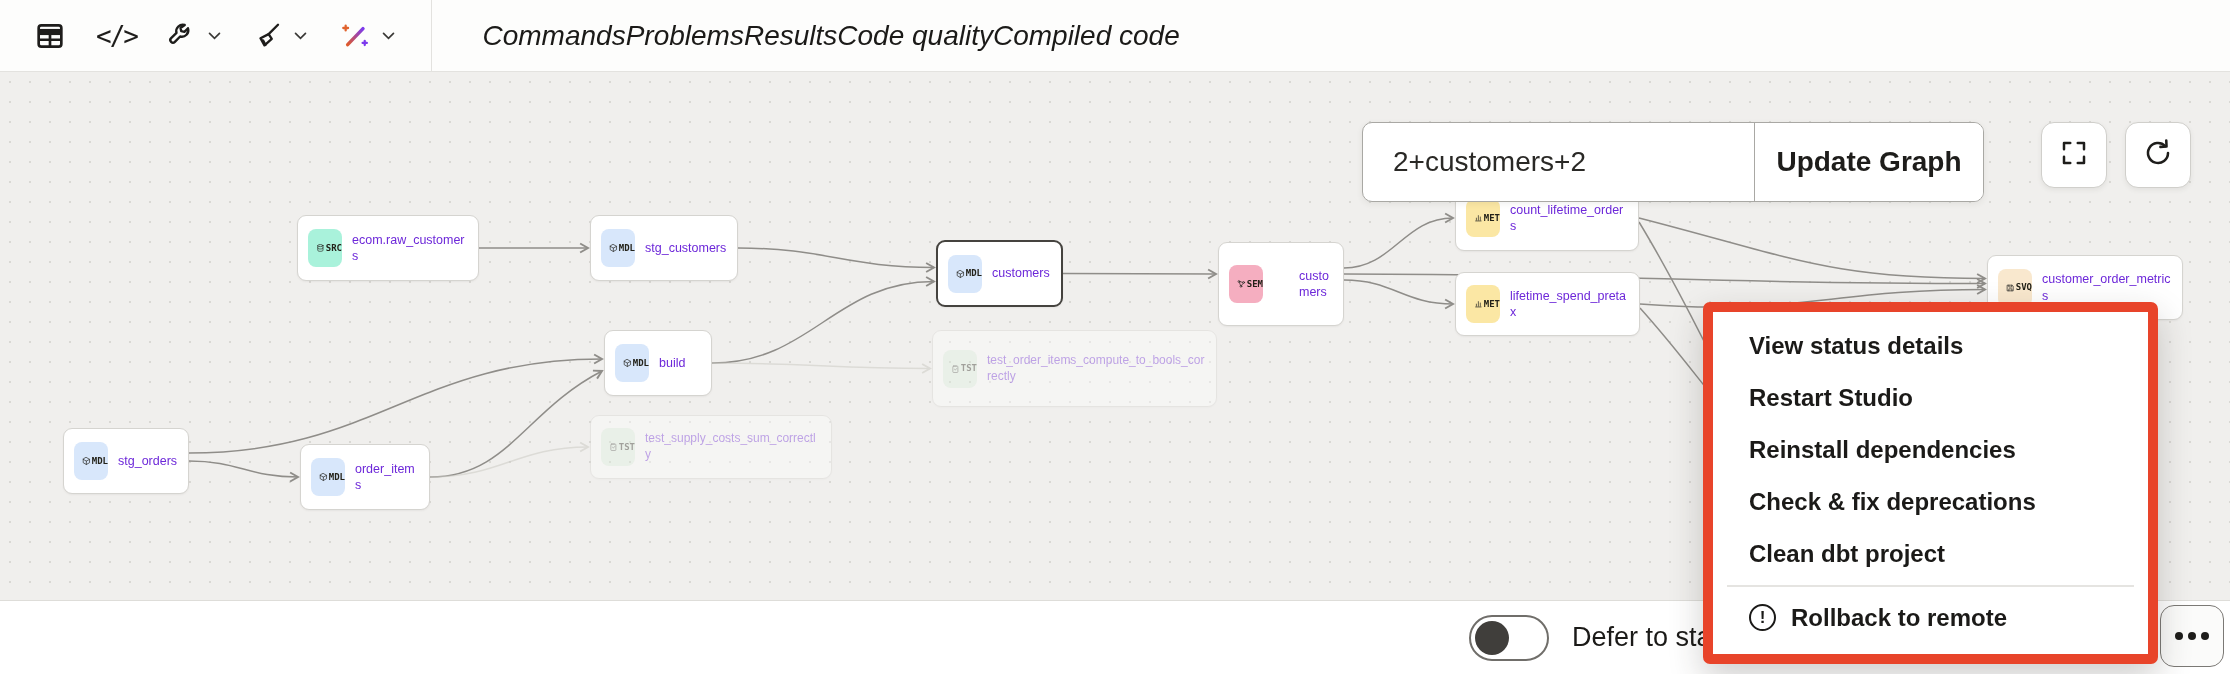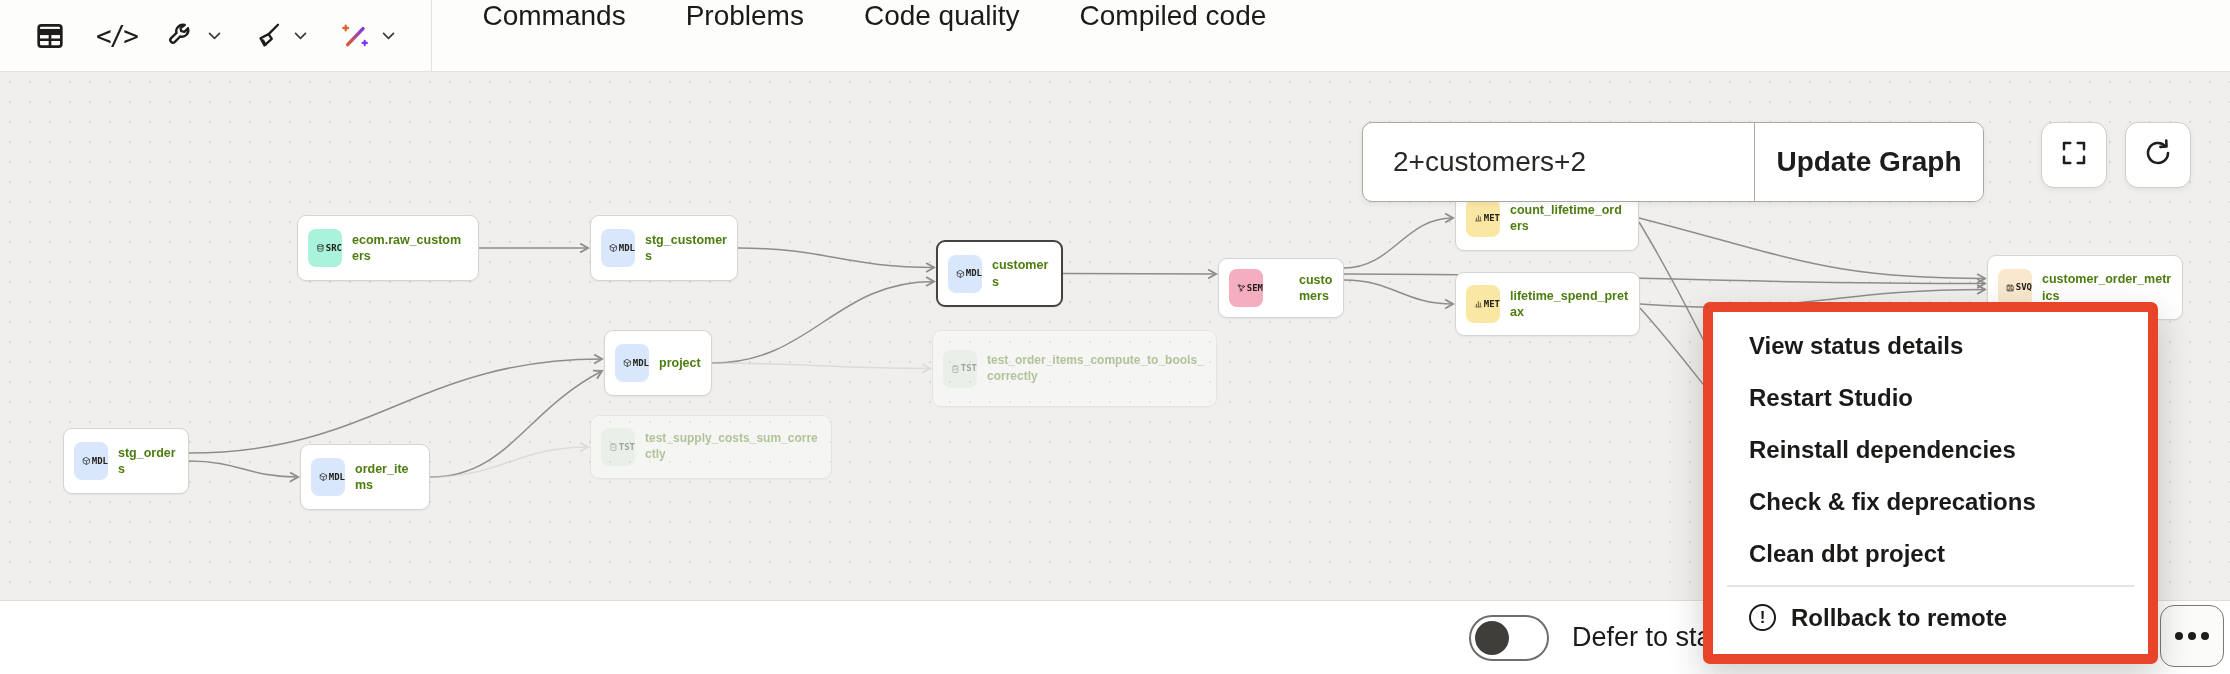--- a/index.html
+++ b/index.html
@@ -6,37 +6,37 @@
   html,body { width:2230px; height:674px; overflow:hidden; font-family:"Liberation Sans",sans-serif; background:#fff; }
   .app { position:relative; width:2230px; height:674px; }
 
   
   header { position:absolute; top:0; left:0; width:100%; height:72px; background:#FDFDFC; border-bottom:1.5px solid #E3E2DF; display:flex; align-items:stretch; z-index:5; }
   .tool-icons { display:flex; align-items:center; gap:30px; padding:0 34px; }
   .tool-group { display:flex; align-items:center; gap:9px; cursor:pointer; }
   .tool-group svg { display:block; }
   .code-glyph { font:500 26px "DejaVu Sans Mono",monospace; color:#1E1D1B; letter-spacing:-2px; }
   .vsep { width:1.5px; background:#E3E2DF; height:100%; }
-  nav.tabs { display:flex; align-items:flex-start; gap:60px; padding-left:50px; }
+  nav.tabs { display:flex; align-items:center; padding-left:50px;font-style:italic; }
   .tab { position:relative; display:flex; align-items:center; font-size:28px; font-weight:500; color:#1B1A18; cursor:pointer; white-space:nowrap; }
   .tab.active::after { content:""; position:absolute; left:-16px; right:-16px; bottom:0; height:5px; background:#8C8983; border-radius:4px 4px 0 0; }
 
   
   .canvas { position:absolute; top:72px; left:0; width:2230px; height:528px;
     background:#F0EFED;
     background-image:radial-gradient(circle,#D9D8D4 1.3px,transparent 1.4px);
     background-size:20px 20px; }
   svg.edges { position:absolute; inset:0; z-index:1; }
   .node { position:absolute; z-index:2; background:#fff; border:1.5px solid #D5D4D0; border-radius:9px; display:flex; align-items:center; gap:10px; padding:0 10px; box-shadow:0 1px 2px rgba(60,58,52,.06); cursor:pointer; }
   .node.selected { border:2.5px solid #45433F; }
   .node.faded { opacity:.38; }
   .badge { width:34px; height:38px; border-radius:8px; flex:none; display:flex; flex-direction:row; align-items:center; justify-content:center; gap:1px;padding-left:8px; }
   .badge svg { width:14px; height:14px; display:block; }
   .badge-code { font:700 9px "DejaVu Sans Mono",monospace; color:#232219; line-height:1; }
-  .node-label { font-size:12.5px; font-weight:700; color:#4d7c0f; line-height:1.3; word-break:break-word; }
+  .node-label { font-size:12.5px; font-weight:400; color:#6d28d9; line-height:1.3; word-break:break-word; }
   .node.faded .node-label { font-size:12px; }
 
   
   .graph-controls { position:absolute; top:50px; left:1362px; z-index:4; display:flex;align-items:flex-end; }
   .selector-box { width:622px; height:80px; background:#fff; border:1.5px solid #A9A8A4; border-radius:10px; display:flex; overflow:hidden; box-shadow:0 2px 6px rgba(60,58,52,.08); }
   .selector-box input { width:391px; border:none; outline:none; font-size:28px; color:#2A2926; padding:0 30px; font-family:"Liberation Sans",sans-serif; background:transparent; }
   .update-btn { width:229px; border:none; border-left:1.5px solid #A9A8A4; background:#fff; font-family:"Liberation Sans",sans-serif; font-size:28px; font-weight:600; color:#1E1D1B; cursor:pointer; }
   .sq-btn { position:absolute; top:50px; width:66px; height:66px; background:#fff; border:1.5px solid #D0CFCB; border-radius:13px; display:flex; align-items:center; justify-content:center; cursor:pointer; box-shadow:0 2px 5px rgba(60,58,52,.08); }
   #fullscreen-btn { left:2041px; } #refresh-btn { left:2125px; }
 
@@ -117,20 +117,21 @@
             <svg width="17" height="17" viewBox="0 0 24 24" fill="none" stroke="#3A3936" stroke-width="2.4" stroke-linecap="round">
               <path d="M5 9l7 7 7-7"></path>
             </svg>
           </span>
       </div>
     </div>
     <div class="vsep"></div>
     <nav class="tabs" id="tabs">
         <div class="tab">Commands</div>
         <div class="tab">Problems</div>
+        <div class="tab">Results</div>
         <div class="tab">Code quality</div>
         <div class="tab">Compiled code</div>
       </nav>
   </header>
 
   <div class="canvas" id="canvas">
     <svg class="edges" id="edges" width="2230" height="528" viewBox="0 0 2230 528">
       <defs>
         <marker id="arr" viewBox="0 0 10 10" refX="8" refY="5" markerWidth="7.5" markerHeight="7.5" orient="auto-start-reverse">
             <path d="M1,1 L8,5 L1,9" fill="none" stroke="#8F8D89" stroke-width="1.7"></path>
@@ -187,21 +188,21 @@
           <svg viewBox="0 0 16 16">
             <g fill="none" stroke="#2A2A26" stroke-width="1.3" stroke-linecap="round" stroke-linejoin="round">
               <path d="M8 1.6l5.8 3.3v6.2L8 14.4l-5.8-3.3V4.9z"></path>
               <path d="M2.2 4.9L8 8.2l5.8-3.3M8 8.2v6.2"></path>
             </g>
           </svg>
           <span class="badge-code">MDL</span>
         </span>
         <span class="node-label">customers</span>
       </div>
-      <div class="node" style="left: 1218px; top: 186px; width: 126px; height: 60px; gap: 36px;">
+      <div class="node" style="left: 1218px; top: 170px; width: 126px; height: 84px; gap: 36px;">
         <span class="badge" style="background:#F5AEC0">
           <svg viewBox="0 0 16 16">
             <g fill="none" stroke="#2A2A26" stroke-width="1.3" stroke-linecap="round" stroke-linejoin="round">
               <circle cx="3.6" cy="3.4" r="1.7"></circle>
               <circle cx="12.2" cy="5.2" r="1.7"></circle>
               <circle cx="7.2" cy="12.2" r="1.7"></circle>
               <path d="M5.3 3.8l5.2 1.1M4.2 5L6.6 10.7M11.4 6.7L8 10.9"></path>
             </g>
           </svg>
           <span class="badge-code">SEM</span>
@@ -269,21 +270,21 @@
       <div class="node" style="left: 604px; top: 258px; width: 108px; height: 66px;">
         <span class="badge" style="background:#D8E7FB">
           <svg viewBox="0 0 16 16">
             <g fill="none" stroke="#2A2A26" stroke-width="1.3" stroke-linecap="round" stroke-linejoin="round">
               <path d="M8 1.6l5.8 3.3v6.2L8 14.4l-5.8-3.3V4.9z"></path>
               <path d="M2.2 4.9L8 8.2l5.8-3.3M8 8.2v6.2"></path>
             </g>
           </svg>
           <span class="badge-code">MDL</span>
         </span>
-        <span class="node-label">project</span>
+        <span class="node-label">build</span>
       </div>
       <div class="node faded" style="left: 932px; top: 258px; width: 285px; height: 77px;">
         <span class="badge" style="background:#DFF2E0">
           <svg viewBox="0 0 16 16">
             <g fill="none" stroke="#2A2A26" stroke-width="1.3" stroke-linecap="round" stroke-linejoin="round">
               <rect x="3.4" y="2.6" width="9.2" height="11.8" rx="1.4"></rect>
               <path d="M6 2.6h4M6.3 8.4l1.6 1.6 2.5-2.9"></path>
             </g>
           </svg>
           <span class="badge-code">TST</span>

